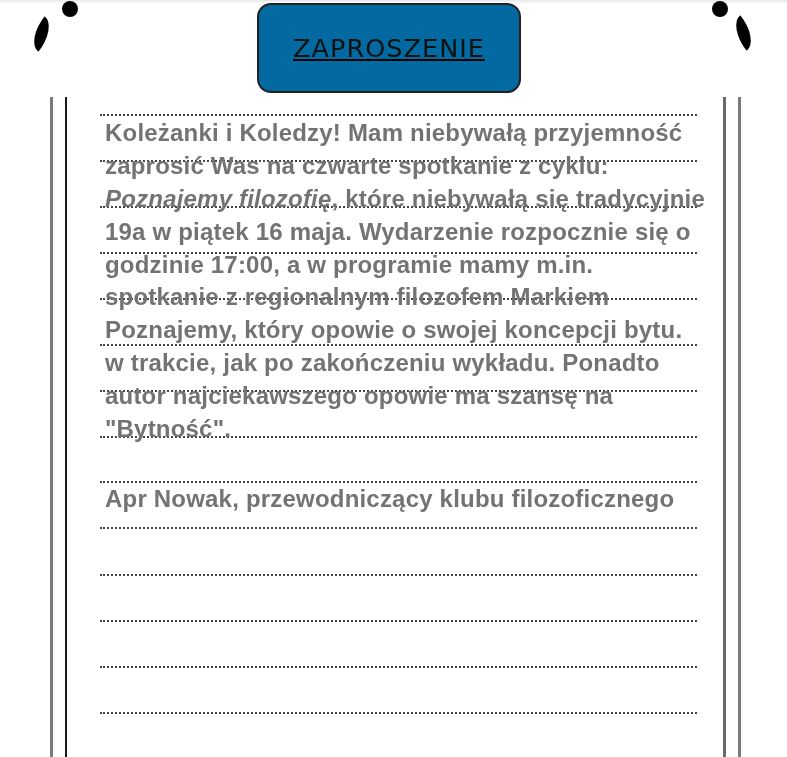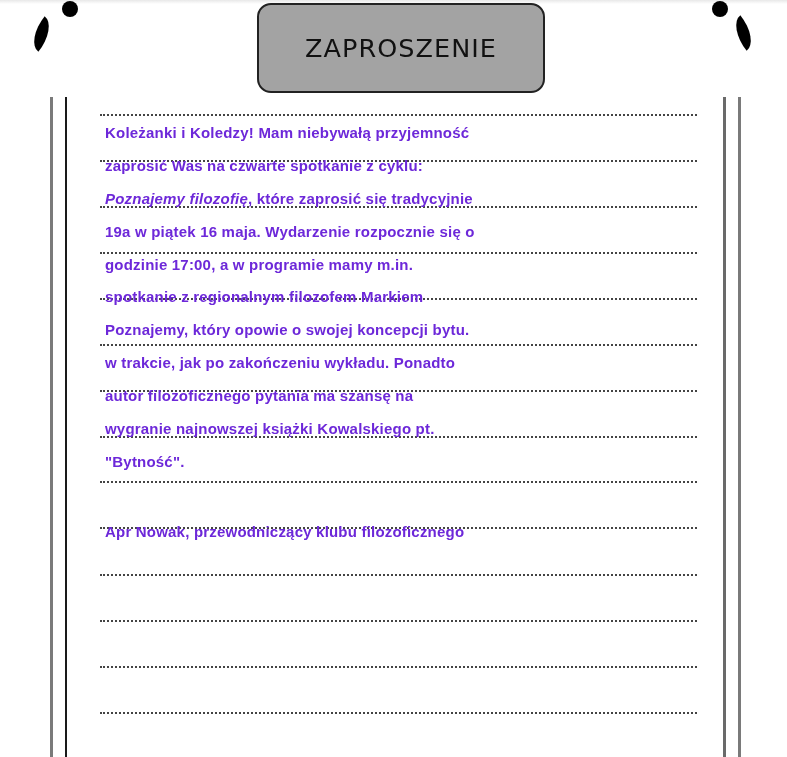--- a/index.html
+++ b/index.html
@@ -45,28 +45,29 @@
       border-radius: 100% 0 100% 0;
       transform: rotate(-38deg);
     }
     .dot-right {
       left: 712px; top: 1px;
       width: 16px; height: 16px;
     }
     .title-box {
       position: absolute;
       left: 257px; top: 3px;
-      width: 288px; height: 90px;
+      width: 264px; height: 90px;
       border: 2px solid #222;
       border-radius: 14px;
       box-sizing: border-box;
-      background: #a3a3a3;
+      background: #0369a1;
       display: flex;
       align-items: center;
       justify-content: center;
+      text-decoration: underline;
     }
     .title-text {
       font-family: "DejaVu Sans", sans-serif;
       font-size: 25px;
       font-weight: normal;
       letter-spacing: 1px;
       color: #111;
       transform: scaleX(1.02);
     }
     .vline {
@@ -83,24 +84,24 @@
       left: 100px;
       width: 597px;
       height: 0;
       border-top: 2px dotted #444;
     }
     .text-block {
       position: absolute;
       left: 105px;
       top: 117px;
       width: 620px;
-      color: #6d28d9;
+      color: #737373;
       font-family: "Liberation Sans", sans-serif;
       font-weight: bold;
-      font-size: 15px;
+      font-size: 24px;
       line-height: 32.9px;
       letter-spacing: 0.2px;
     }
     .text-line {
       white-space: nowrap;
       height: 32.9px;
     }
     .text-line.italic-part .it {
       font-style: italic;
     }
@@ -140,24 +141,23 @@
     <div class="dotted-line" style="top: 527px;"></div>
     <div class="dotted-line" style="top: 574px;"></div>
     <div class="dotted-line" style="top: 620px;"></div>
     <div class="dotted-line" style="top: 666px;"></div>
     <div class="dotted-line" style="top: 712px;"></div>
   </div>
 
 <div class="text-block">
   <div class="text-line">Koleżanki i Koledzy! Mam niebywałą przyjemność</div>
   <div class="text-line">zaprosić Was na czwarte spotkanie z cyklu:</div>
-  <div class="text-line italic-part"><span class="it">Poznajemy filozofię</span><span>, które zaprosić się tradycyjnie</span></div>
+  <div class="text-line italic-part"><span class="it">Poznajemy filozofię</span><span>, które niebywałą się tradycyjnie</span></div>
   <div class="text-line">19a w piątek 16 maja. Wydarzenie rozpocznie się o</div>
   <div class="text-line">godzinie 17:00, a w programie mamy m.in.</div>
   <div class="text-line">spotkanie z regionalnym filozofem Markiem</div>
   <div class="text-line">Poznajemy, który opowie o swojej koncepcji bytu.</div>
   <div class="text-line">w trakcie, jak po zakończeniu wykładu. Ponadto</div>
-  <div class="text-line">autor filozoficznego pytania ma szansę na</div>
-  <div class="text-line">wygranie najnowszej książki Kowalskiego pt.</div>
+  <div class="text-line">autor najciekawszego opowie ma szansę na</div>
   <div class="text-line">"Bytność".</div>
   <div class="spacer-line"></div>
   <div class="text-line">Apr Nowak, przewodniczący klubu filozoficznego</div>
 </div>
 
 </body></html>

